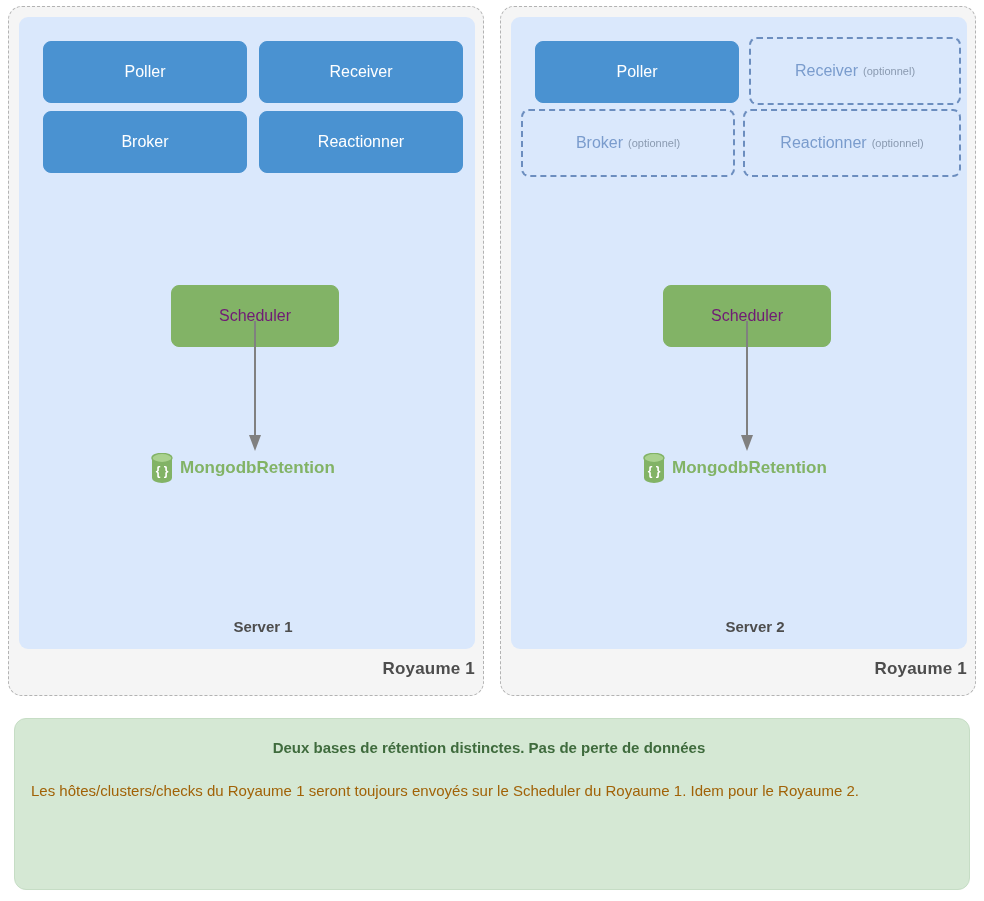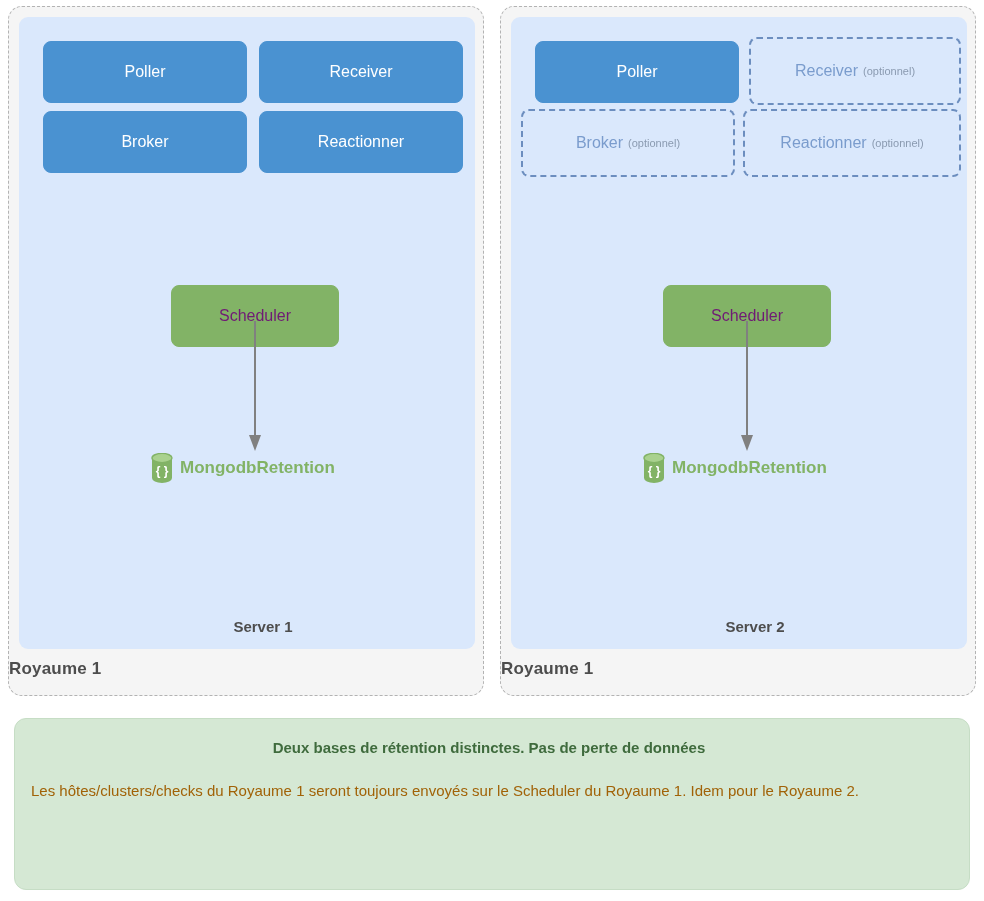--- a/index.html
+++ b/index.html
@@ -28,21 +28,21 @@
     box-sizing: border-box;
   }
   #realm-1 { left: 8px; }
   #realm-2 { left: 500px; }
 
   .realm-label {
     position: absolute;
     left: 0;
     right: 8px;
     bottom: 16px;
-    text-align: left;
+    text-align: right;
     font-size: 17px;
     font-weight: bold;
     color: #4d4d4d;
     letter-spacing: .2px;
   }
 
   
   .server-panel {
     position: absolute;
     left: 10px;

